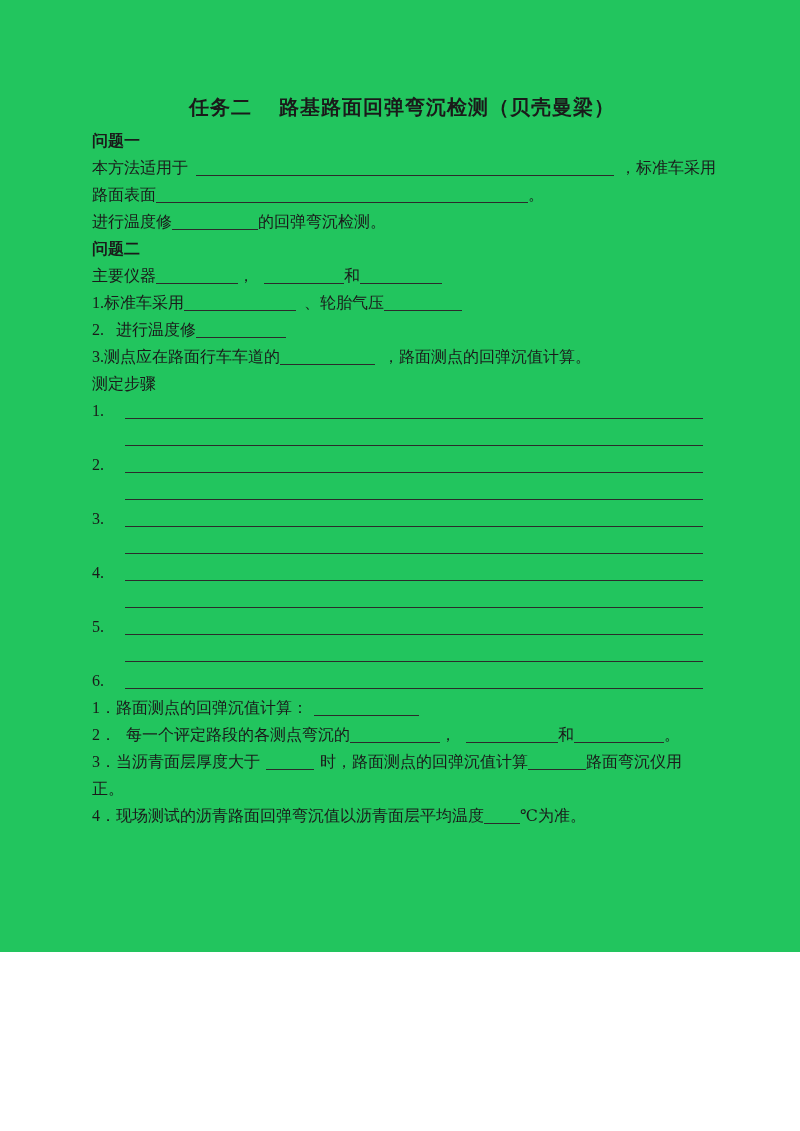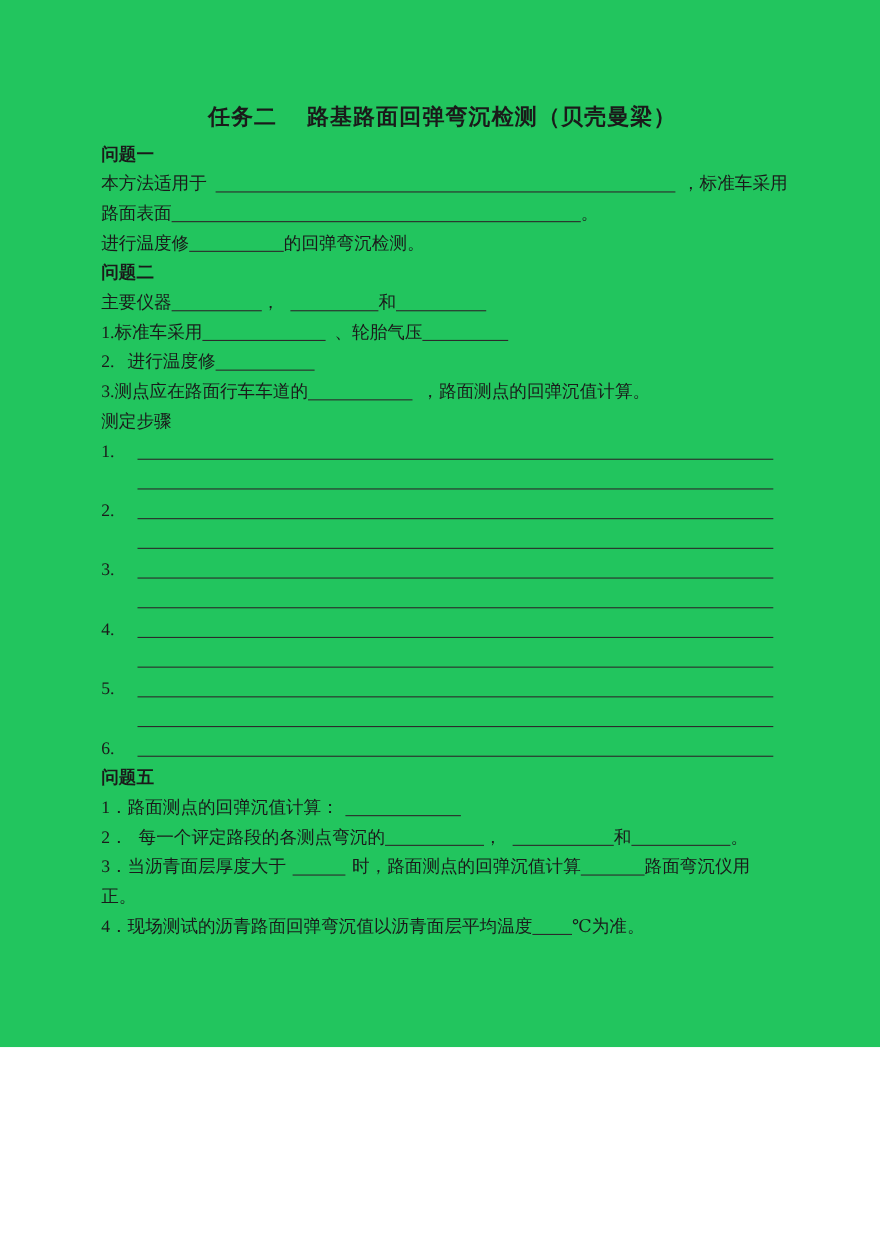--- a/index.html
+++ b/index.html
@@ -60,20 +60,19 @@
       <div class="line"><span class="sp" style="width: 33px;"></span><span class="blank" style="width: 578px;"></span></div>
       <div class="line"><span class="seg-text" style="min-width: 33px;">2.</span><span class="blank" style="width: 578px;"></span></div>
       <div class="line"><span class="sp" style="width: 33px;"></span><span class="blank" style="width: 578px;"></span></div>
       <div class="line"><span class="seg-text" style="min-width: 33px;">3.</span><span class="blank" style="width: 578px;"></span></div>
       <div class="line"><span class="sp" style="width: 33px;"></span><span class="blank" style="width: 578px;"></span></div>
       <div class="line"><span class="seg-text" style="min-width: 33px;">4.</span><span class="blank" style="width: 578px;"></span></div>
       <div class="line"><span class="sp" style="width: 33px;"></span><span class="blank" style="width: 578px;"></span></div>
       <div class="line"><span class="seg-text" style="min-width: 33px;">5.</span><span class="blank" style="width: 578px;"></span></div>
       <div class="line"><span class="sp" style="width: 33px;"></span><span class="blank" style="width: 578px;"></span></div>
       <div class="line"><span class="seg-text" style="min-width: 33px;">6.</span><span class="blank" style="width: 578px;"></span></div>
-      <div class="line heading"><span class="seg-text">问题五</span></div>
       <div class="line"><span class="seg-text">1．路面测点的回弹沉值计算：</span><span class="sp" style="width: 6px;"></span><span class="blank" style="width: 105px;"></span></div>
       <div class="line"><span class="seg-text">2．</span><span class="sp" style="width: 10px;"></span><span class="seg-text">每一个评定路段的各测点弯沉的</span><span class="blank" style="width: 90px;"></span><span class="seg-text">，</span><span class="sp" style="width: 10px;"></span><span class="blank" style="width: 92px;"></span><span class="seg-text">和</span><span class="blank" style="width: 90px;"></span><span class="seg-text">。</span></div>
       <div class="line"><span class="seg-text">3．当沥青面层厚度大于</span><span class="sp" style="width: 6px;"></span><span class="blank" style="width: 48px;"></span><span class="sp" style="width: 6px;"></span><span class="seg-text">时，路面测点的回弹沉值计算</span><span class="blank" style="width: 58px;"></span><span class="seg-text">路面弯沉仪用</span></div>
       <div class="line"><span class="seg-text">正。</span></div>
       <div class="line"><span class="seg-text">4．现场测试的沥青路面回弹弯沉值以沥青面层平均温度</span><span class="blank" style="width: 36px;"></span><span class="seg-text">℃为准。</span></div>
     </div>
 </div>
 
 </body></html>

